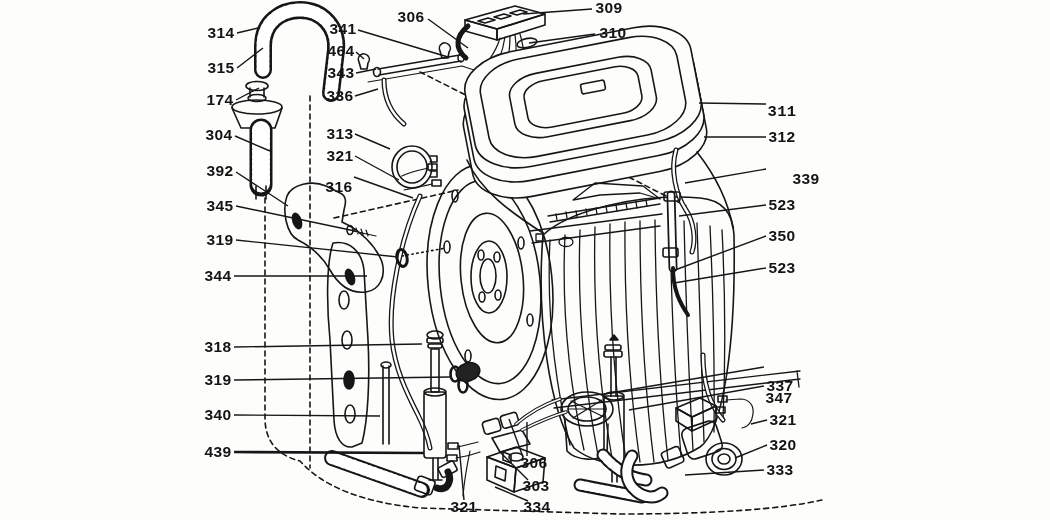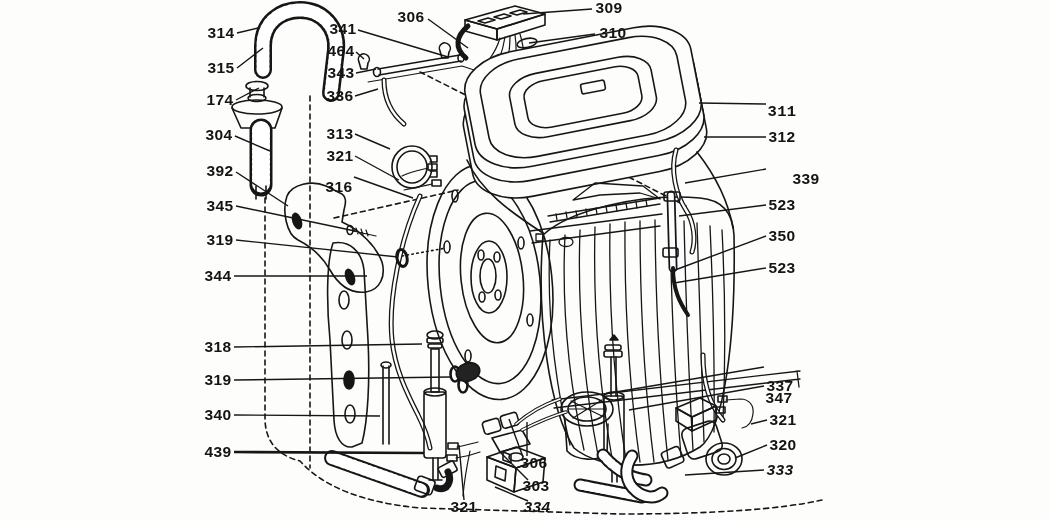--- a/index.html
+++ b/index.html
@@ -327,19 +327,19 @@
       <div class="callout" style="left: 782px; top: 112px; font-family: Liberation Mono, monospace;">311</div>
       <div class="callout" style="left: 782px; top: 137px;">312</div>
       <div class="callout" style="left: 782px; top: 179px; margin-left: 24px;">339</div>
       <div class="callout" style="left: 782px; top: 205px;">523</div>
       <div class="callout" style="left: 782px; top: 236px;">350</div>
       <div class="callout" style="left: 782px; top: 268px;">523</div>
       <div class="callout" style="left: 779px; top: 367px; margin-top: 31px;">347</div>
       <div class="callout" style="left: 780px; top: 386px;">337</div>
       <div class="callout" style="left: 783px; top: 420px;">321</div>
       <div class="callout" style="left: 783px; top: 445px;">320</div>
-      <div class="callout" style="left: 780px; top: 470px; font-style: italic;">333</div>
+      <div class="callout" style="left: 780px; top: 470px;">333</div>
       <div class="callout" style="left: 534px; top: 463px;">306</div>
       <div class="callout" style="left: 536px; top: 486px;">303</div>
-      <div class="callout" style="left: 537px; top: 507px; font-style: italic;">334</div>
+      <div class="callout" style="left: 537px; top: 507px;">334</div>
       <div class="callout" style="left: 464px; top: 507px;">321</div>
     </div>
 </div>
 
 </body></html>

